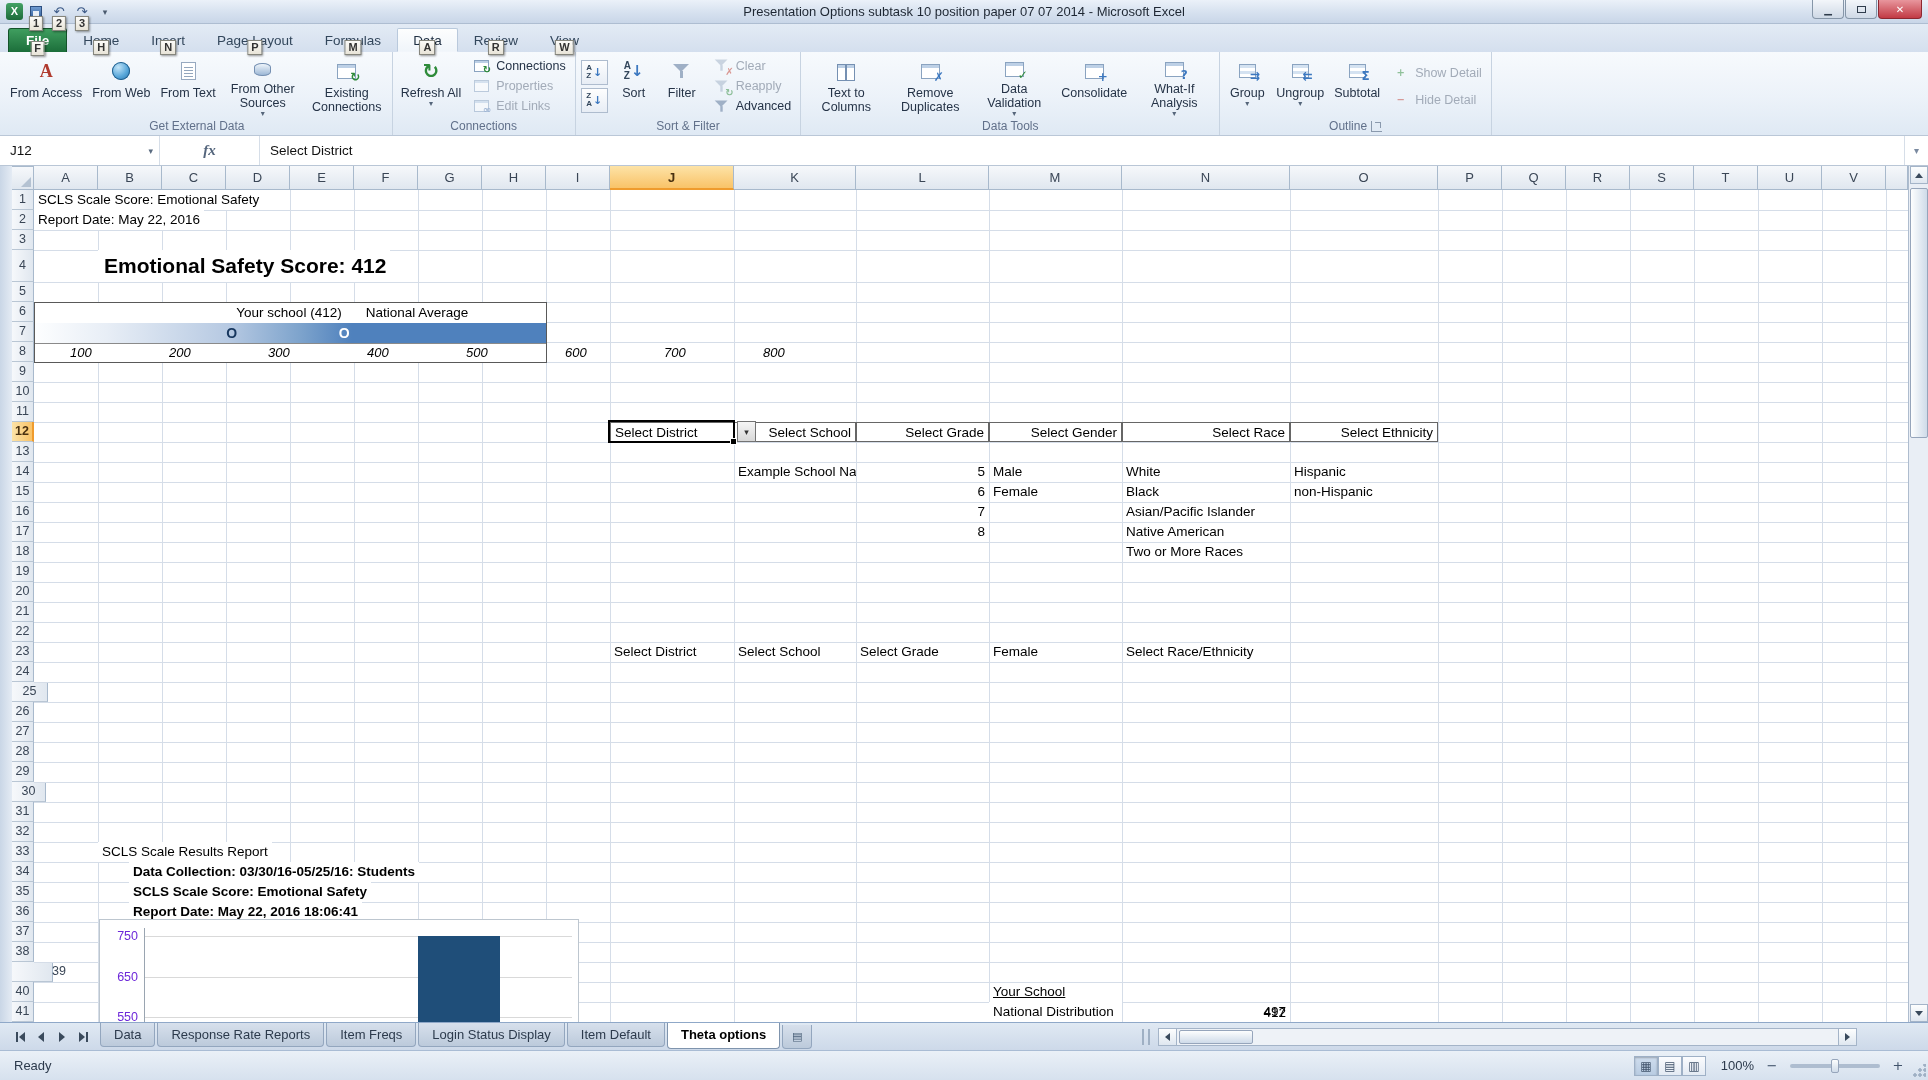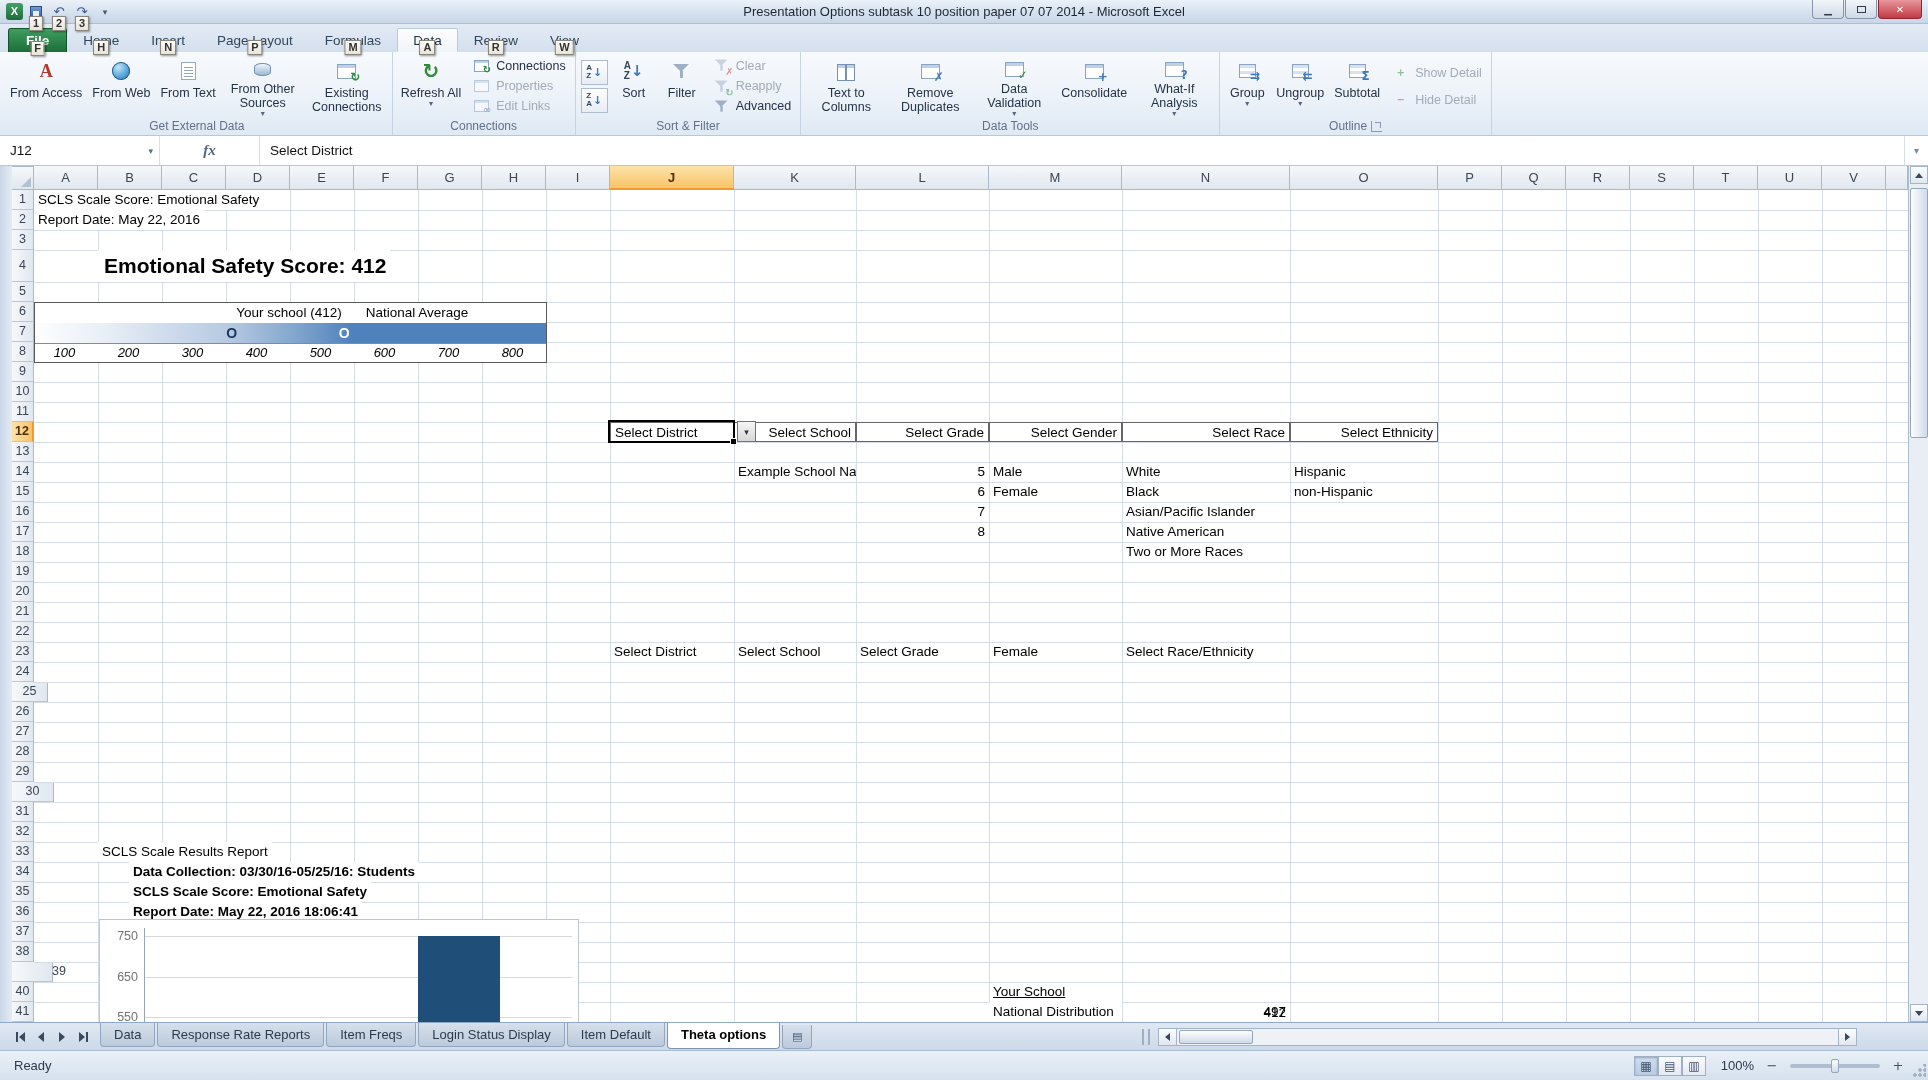--- a/index.html
+++ b/index.html
@@ -101,30 +101,30 @@
 .cell.figure-title{font-family:"Liberation Serif",serif;font-weight:bold;font-size:15.5px;color:#365f91;}
 
 
 #scorebox{position:absolute;left:34px;top:136px;width:513px;height:61px;border:1px solid #595959;background:#fff;z-index:4;}
 .sw-headers{position:relative;height:20px;font-size:13.5px;color:#000;}
 .sw-h{position:absolute;top:0;width:128px;text-align:center;line-height:19px;}
 #swh1{left:190px;} #swh2{left:318px;}
 #score-bar{position:relative;height:20px;background:linear-gradient(90deg,#fdfeff 0%,#e8eef6 14%,#b6c9e2 38%,#7da3cc 52%,#4f81bd 62%,#4f81bd 100%);}
 .marker{position:absolute;top:1px;transform:translateX(-50%);font:bold 14px/18px "Liberation Sans",sans-serif;}
 #score-axis{display:flex;height:19px;font:italic 13px/18px "Liberation Sans",sans-serif;border-top:1px solid #8a8a8a;}
-.axn{width:64px;text-align:center;padding-right:5px;flex:none;}
+.axn{width:64px;text-align:left;padding-right:5px;flex:none;margin-left:35px;}
 
 
 #selbox{position:absolute;left:608px;top:254px;width:127px;height:23px;border:2px solid #000;z-index:5;}
 #selbox::after{content:'';position:absolute;right:-4px;bottom:-4px;width:5px;height:5px;background:#000;border:1px solid #fff;}
 #dvbtn{position:absolute;left:737px;top:255px;width:19px;height:21px;background:linear-gradient(#f5f5f5,#d8d8d8);border:1px solid #737373;z-index:5;display:flex;align-items:center;justify-content:center;font-family:"DejaVu Sans",sans-serif;font-size:9px;color:#333;}
 
 
 #chartobj{position:absolute;left:99px;top:753px;width:480px;height:140px;background:#fff;border:1px solid #bdc6cf;z-index:4;}
-.ytick{position:absolute;left:2px;width:36px;text-align:right;font-size:12.5px;color:#737373;}
+.ytick{position:absolute;left:2px;width:36px;text-align:right;font-size:12.5px;color:#6d28d9;}
 .cgrid{position:absolute;left:44px;right:6px;height:1px;background:#d9d9d9;}
 #caxis{position:absolute;left:44px;top:8px;bottom:0;width:1px;background:#9aa5b1;}
 #cbar{position:absolute;left:318px;top:16px;width:82px;height:124px;}
 
 
 #tabbar{position:absolute;top:1022px;left:0;width:100%;height:28px;background:linear-gradient(#e0e9f3,#cdd9e9);border-top:1px solid #8fa8c8;display:flex;align-items:center;padding-left:10px;z-index:15;}
 .navb{width:20px;height:20px;display:flex;align-items:center;justify-content:center;margin-right:1px;color:#3a4a5c;position:relative;}
 .tri{width:0;height:0;border-top:5px solid transparent;border-bottom:5px solid transparent;}
 .tri.l{border-right:6px solid #3a4a5c;} .tri.r{border-left:6px solid #3a4a5c;}
 .navb.first::before,.navb.last::after{content:'';width:2px;height:10px;background:#3a4a5c;display:block;}
@@ -570,21 +570,21 @@
       <div class="rowhdr" style="left: 12px; top: 416px; width: 22px; height: 20px; line-height: 19px;">20</div>
       <div class="rowhdr" style="left: 12px; top: 436px; width: 22px; height: 20px; line-height: 19px;">21</div>
       <div class="rowhdr" style="left: 12px; top: 456px; width: 22px; height: 20px; line-height: 19px;">22</div>
       <div class="rowhdr" style="left: 12px; top: 476px; width: 22px; height: 20px; line-height: 19px;">23</div>
       <div class="rowhdr" style="left: 12px; top: 496px; width: 22px; height: 20px; line-height: 19px;">24</div>
       <div class="rowhdr" style="left: 12px; top: 516px; width: 36px; height: 20px; line-height: 19px;">25</div>
       <div class="rowhdr" style="left: 12px; top: 536px; width: 22px; height: 20px; line-height: 19px;">26</div>
       <div class="rowhdr" style="left: 12px; top: 556px; width: 22px; height: 20px; line-height: 19px;">27</div>
       <div class="rowhdr" style="left: 12px; top: 576px; width: 22px; height: 20px; line-height: 19px;">28</div>
       <div class="rowhdr" style="left: 12px; top: 596px; width: 22px; height: 20px; line-height: 19px;">29</div>
-      <div class="rowhdr" style="left: 12px; top: 616px; width: 42px; height: 20px; line-height: 19px; text-align: center;">30</div>
+      <div class="rowhdr" style="left: 12px; top: 616px; width: 34px; height: 20px; line-height: 19px; text-align: center;">30</div>
       <div class="rowhdr" style="left: 12px; top: 636px; width: 22px; height: 20px; line-height: 19px;">31</div>
       <div class="rowhdr" style="left: 12px; top: 656px; width: 22px; height: 20px; line-height: 19px;">32</div>
       <div class="rowhdr" style="left: 12px; top: 676px; width: 22px; height: 20px; line-height: 19px;">33</div>
       <div class="rowhdr" style="left: 12px; top: 696px; width: 22px; height: 20px; line-height: 19px;">34</div>
       <div class="rowhdr" style="left: 12px; top: 716px; width: 22px; height: 20px; line-height: 19px;">35</div>
       <div class="rowhdr" style="left: 12px; top: 736px; width: 22px; height: 20px; line-height: 19px;">36</div>
       <div class="rowhdr" style="left: 12px; top: 756px; width: 22px; height: 20px; line-height: 19px;">37</div>
       <div class="rowhdr" style="left: 12px; top: 776px; width: 22px; height: 20px; line-height: 19px;">38</div>
       <div class="rowhdr" style="left: 12px; top: 796px; width: 22px; height: 20px; line-height: 19px; padding-left: 40px;">39</div>
       <div class="rowhdr" style="left: 12px; top: 816px; width: 22px; height: 20px; line-height: 19px;">40</div>

